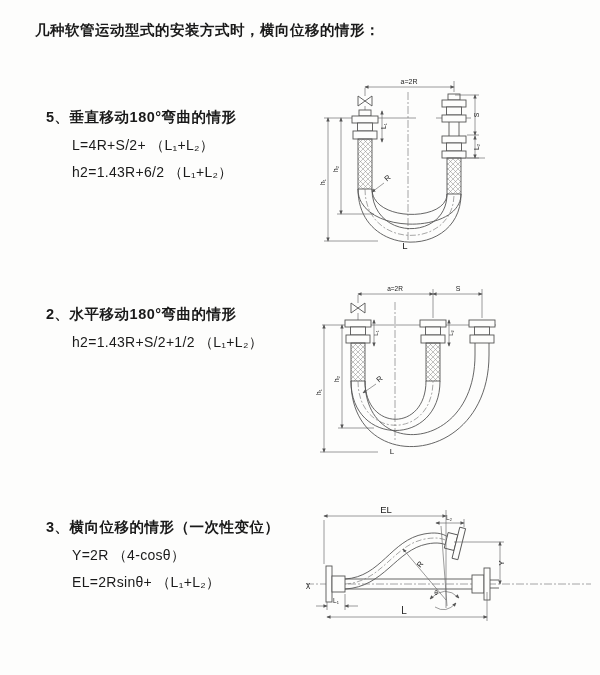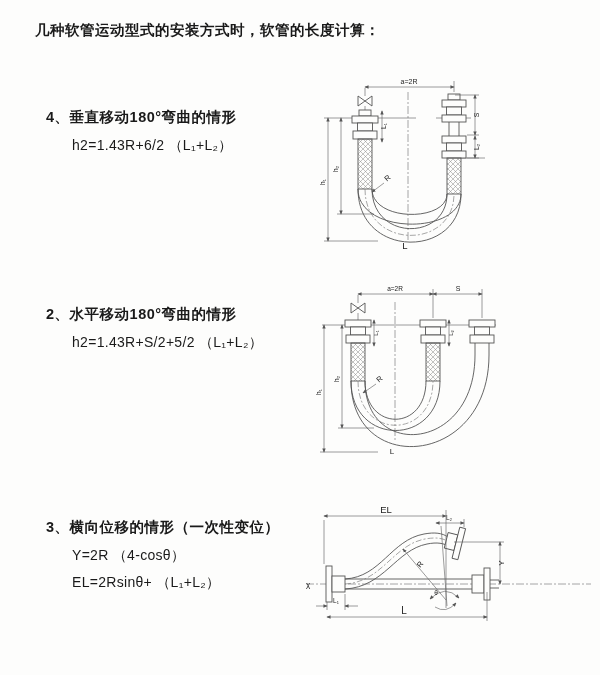--- a/index.html
+++ b/index.html
@@ -20,30 +20,31 @@
   .dln{stroke:#555;stroke-width:.9;fill:none}
   .thin{stroke:#666;stroke-width:.65;fill:none}
   .cl{stroke:#777;stroke-width:.65;fill:none;stroke-dasharray:8 2 2 2}
   .fit{stroke:#555;stroke-width:.9;fill:#fdfdfc}
   .braid1{stroke:#555;stroke-width:.9;fill:url(#braidp1)}
   .braid2{stroke:#555;stroke-width:.9;fill:url(#braidp2)}
 </style>
 </head>
 <body>
 
-<div class="page-title">几种软管运动型式的安装方式时，软管的长度计算：</div>
+<div class="page-title">几种软管运动型式的安装方式时，横向位移的情形：</div>
 
 <div class="section" style="top:108px">
-  <div class="heading">4、垂直移动180°弯曲的情形</div>
+  <div class="heading">5、垂直移动180°弯曲的情形</div>
+  <div class="formula">L=4R+S/2+ （L₁+L₂）</div>
   <div class="formula">h2=1.43R+6/2 （L₁+L₂）</div>
 </div>
 
 <div class="section" style="top:305px">
   <div class="heading">2、水平移动180°弯曲的情形</div>
-  <div class="formula">h2=1.43R+S/2+5/2 （L₁+L₂）</div>
+  <div class="formula">h2=1.43R+S/2+1/2 （L₁+L₂）</div>
 </div>
 
 <div class="section" style="top:518px">
   <div class="heading">3、横向位移的情形（一次性变位）</div>
   <div class="formula">Y=2R （4-cosθ）</div>
   <div class="formula">EL=2Rsinθ+ （L₁+L₂）</div>
 </div>
 
 <svg style="left:308px;top:74px" width="245" height="185" viewBox="0 0 245 185">
   <defs>

